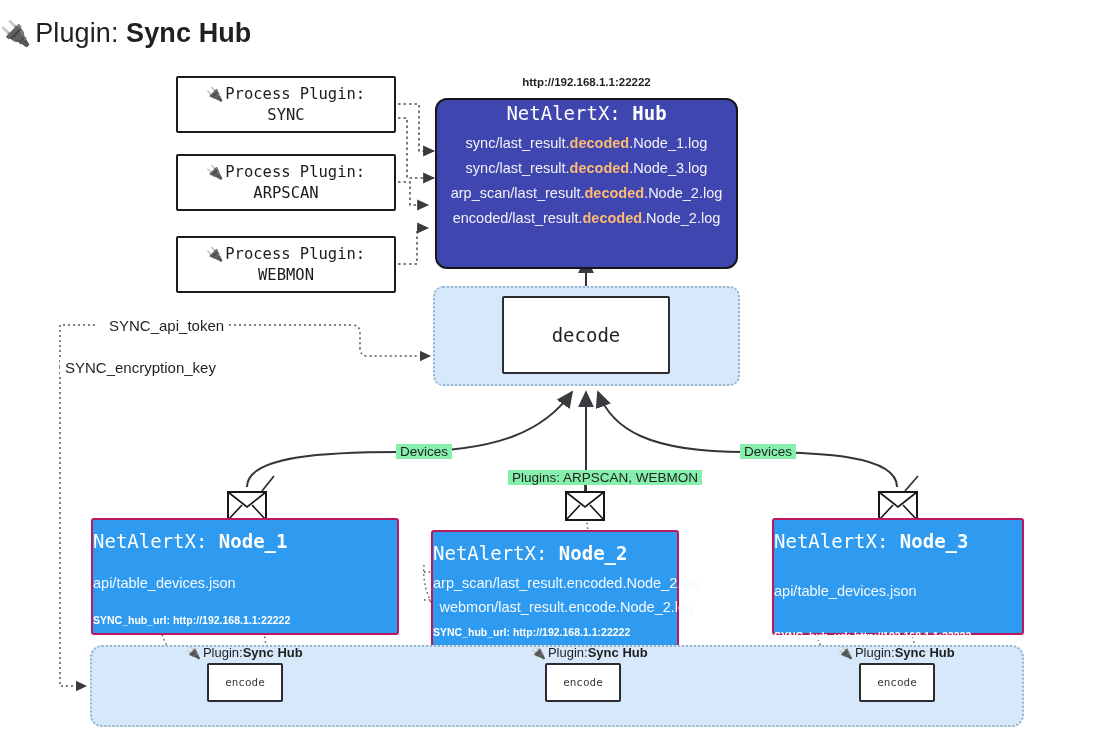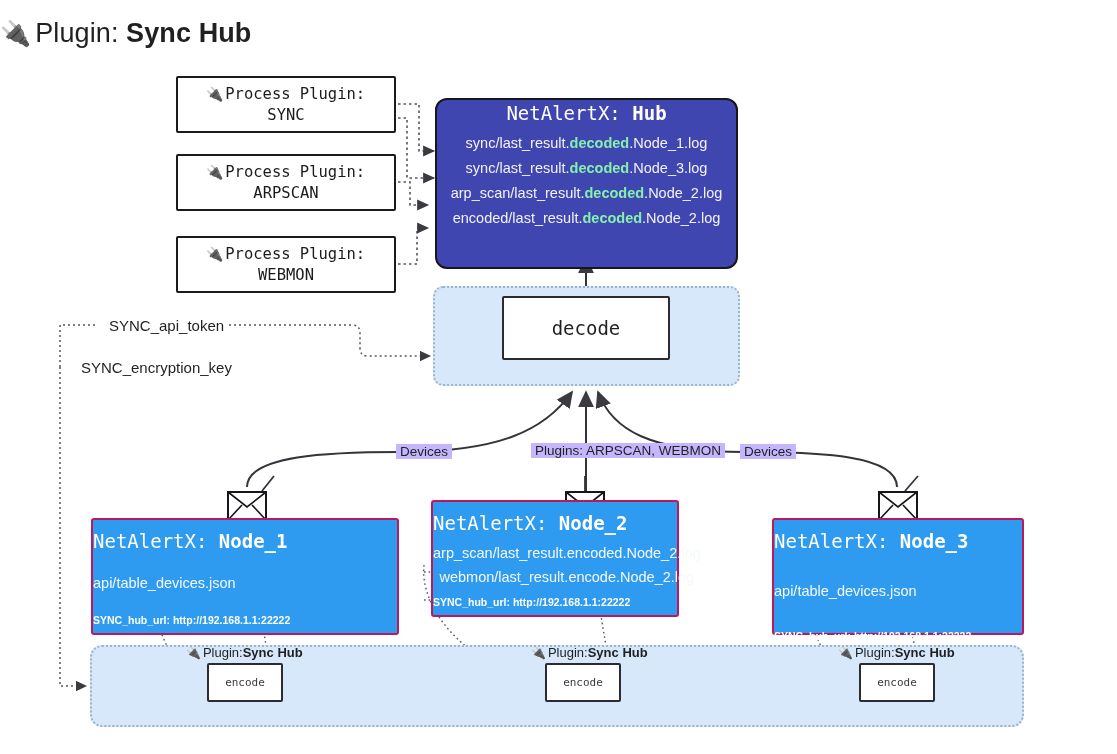--- a/index.html
+++ b/index.html
@@ -42,34 +42,34 @@
     padding-top:2px;
   }
   .hub .hdr{
     font-family:"DejaVu Sans Mono","Liberation Mono",monospace;
     font-size:19px;white-space:nowrap;margin-bottom:7px;
   }
   .hub .hdr b{font-weight:700;}
   .hub .line{
     font-size:14.5px;line-height:1.72;white-space:nowrap;color:#f2f2f7;
   }
-  .hub .line b{font-weight:700;color:#86efac;}
+  .hub .line b{font-weight:700;color:#fdba74;}
   .huburl{
     position:absolute;left:435px;top:76px;width:303px;text-align:center;
     font-size:11.5px;font-weight:600;color:#1f2020;white-space:nowrap;
   }
 
   
   .decode-cluster{
     position:absolute;left:433px;top:286px;width:307px;height:100px;
     background:#d6e8f9;border:2px dotted #9ab4cc;border-radius:10px;
     box-sizing:border-box;
   }
   .decodebox{
-    position:absolute;left:502px;top:296px;width:168px;height:64px;
+    position:absolute;left:502px;top:296px;width:168px;height:78px;
     background:#ffffff;border:2px solid #2b2b31;border-radius:2px;
     box-sizing:border-box;display:flex;align-items:center;justify-content:center;
     font-family:"DejaVu Sans Mono","Liberation Mono",monospace;
     font-size:19px;color:#1f2020;
   }
 
   
   .cfg-label{
     position:absolute;font-size:15px;color:#1f2020;white-space:nowrap;
     background:#ffffff;padding:0 5px;
@@ -116,21 +116,21 @@
   }
   .plugin-tag .plug{font-size:12px;margin-right:2px;}
   .plugin-tag b{font-weight:700;}
 
   
   .envelope{position:absolute;width:40px;height:30px;}
 
   
   .edge-label{
     position:absolute;font-size:13.5px;color:#1f2020;white-space:nowrap;
-    background:#c4b5fd;padding:0 4px;
+    background:#86efac;padding:0 4px;
   }
 </style>
 </head>
 <body>
 
 <div class="canvas">
 
   <svg class="wires" viewBox="0 0 1117 754">
     <defs>
       <marker id="ah" markerWidth="9" markerHeight="9" refX="7.6" refY="4" orient="auto">
@@ -212,20 +212,21 @@
     <span class="l2">ARPSCAN</span>
   </div>
   <div class="procbox" style="left:176px;top:236px;">
     <span class="l1">
       <span class="plug">🔌</span>
         <span>Process Plugin:</span>
     </span>
     <span class="l2">WEBMON</span>
   </div>
 
+  <div class="huburl">http://192.168.1.1:22222</div>
   <div class="hub">
     <div class="hdr">
       <span>NetAlertX: </span><b>Hub</b>
     </div>
     <div class="line">
       <span>sync/last_result.</span><b>decoded</b><span>.Node_1.log</span>
     </div>
     <div class="line">
       <span>sync/last_result.</span><b>decoded</b><span>.Node_3.log</span>
     </div>
@@ -234,24 +235,24 @@
     </div>
     <div class="line">
       <span>encoded/last_result.</span><b>decoded</b><span>.Node_2.log</span>
     </div>
   </div>
 
   <div class="decode-cluster"></div>
   <div class="decodebox">decode</div>
 
   <div class="cfg-label" style="left:104px;top:317px;">SYNC_api_token</div>
-  <div class="cfg-label" style="left:76px;top:359px;">SYNC_encryption_key</div>
+  <div class="cfg-label" style="left:60px;top:359px;">SYNC_encryption_key</div>
 
   <div class="edge-label" style="left:396px;top:444px;">Devices</div>
-  <div class="edge-label" style="left:508px;top:443px;margin-left:23px;">Plugins: ARPSCAN, WEBMON</div>
+  <div class="edge-label" style="left:508px;top:470px;">Plugins: ARPSCAN, WEBMON</div>
   <div class="edge-label" style="left:740px;top:444px;">Devices</div>
 
   <svg class="envelope" style="left:227px;top:491px;" viewBox="0 0 40 30">
     <rect x="1" y="1" width="38" height="28" fill="#fff" stroke="#16161b" stroke-width="2"></rect>
     <path d="M1,1 L20,16 L39,1" fill="none" stroke="#16161b" stroke-width="1.6"></path>
     <path d="M1,29 L15,14 M39,29 L25,14" fill="none" stroke="#16161b" stroke-width="1.6"></path>
   </svg>
   <svg class="envelope" style="left:565px;top:491px;" viewBox="0 0 40 30">
     <rect x="1" y="1" width="38" height="28" fill="#fff" stroke="#16161b" stroke-width="2"></rect>
     <path d="M1,1 L20,16 L39,1" fill="none" stroke="#16161b" stroke-width="1.6"></path>
@@ -266,21 +267,21 @@
   <div class="node" style="left:91px;top:518px;width:308px;">
     <div class="hdr">
       <span>NetAlertX: </span><b>Node_1</b>
     </div>
     <div class="body">
       <div class="l">api/table_devices.json</div>
     </div>
     <div class="foot">SYNC_hub_url: http://192.168.1.1:22222</div>
   </div>
 
-  <div class="node" style="left:431px;top:500px;width:248px;">
+  <div class="node" style="left:431px;top:530px;width:248px;">
     <div class="hdr">
       <span>NetAlertX: </span><b>Node_2</b>
     </div>
     <div class="body">
       <div class="l">arp_scan/last_result.encoded.Node_2.log</div>
       <div class="l">webmon/last_result.encode.Node_2.log</div>
     </div>
     <div class="foot">SYNC_hub_url: http://192.168.1.1:22222</div>
   </div>
 

